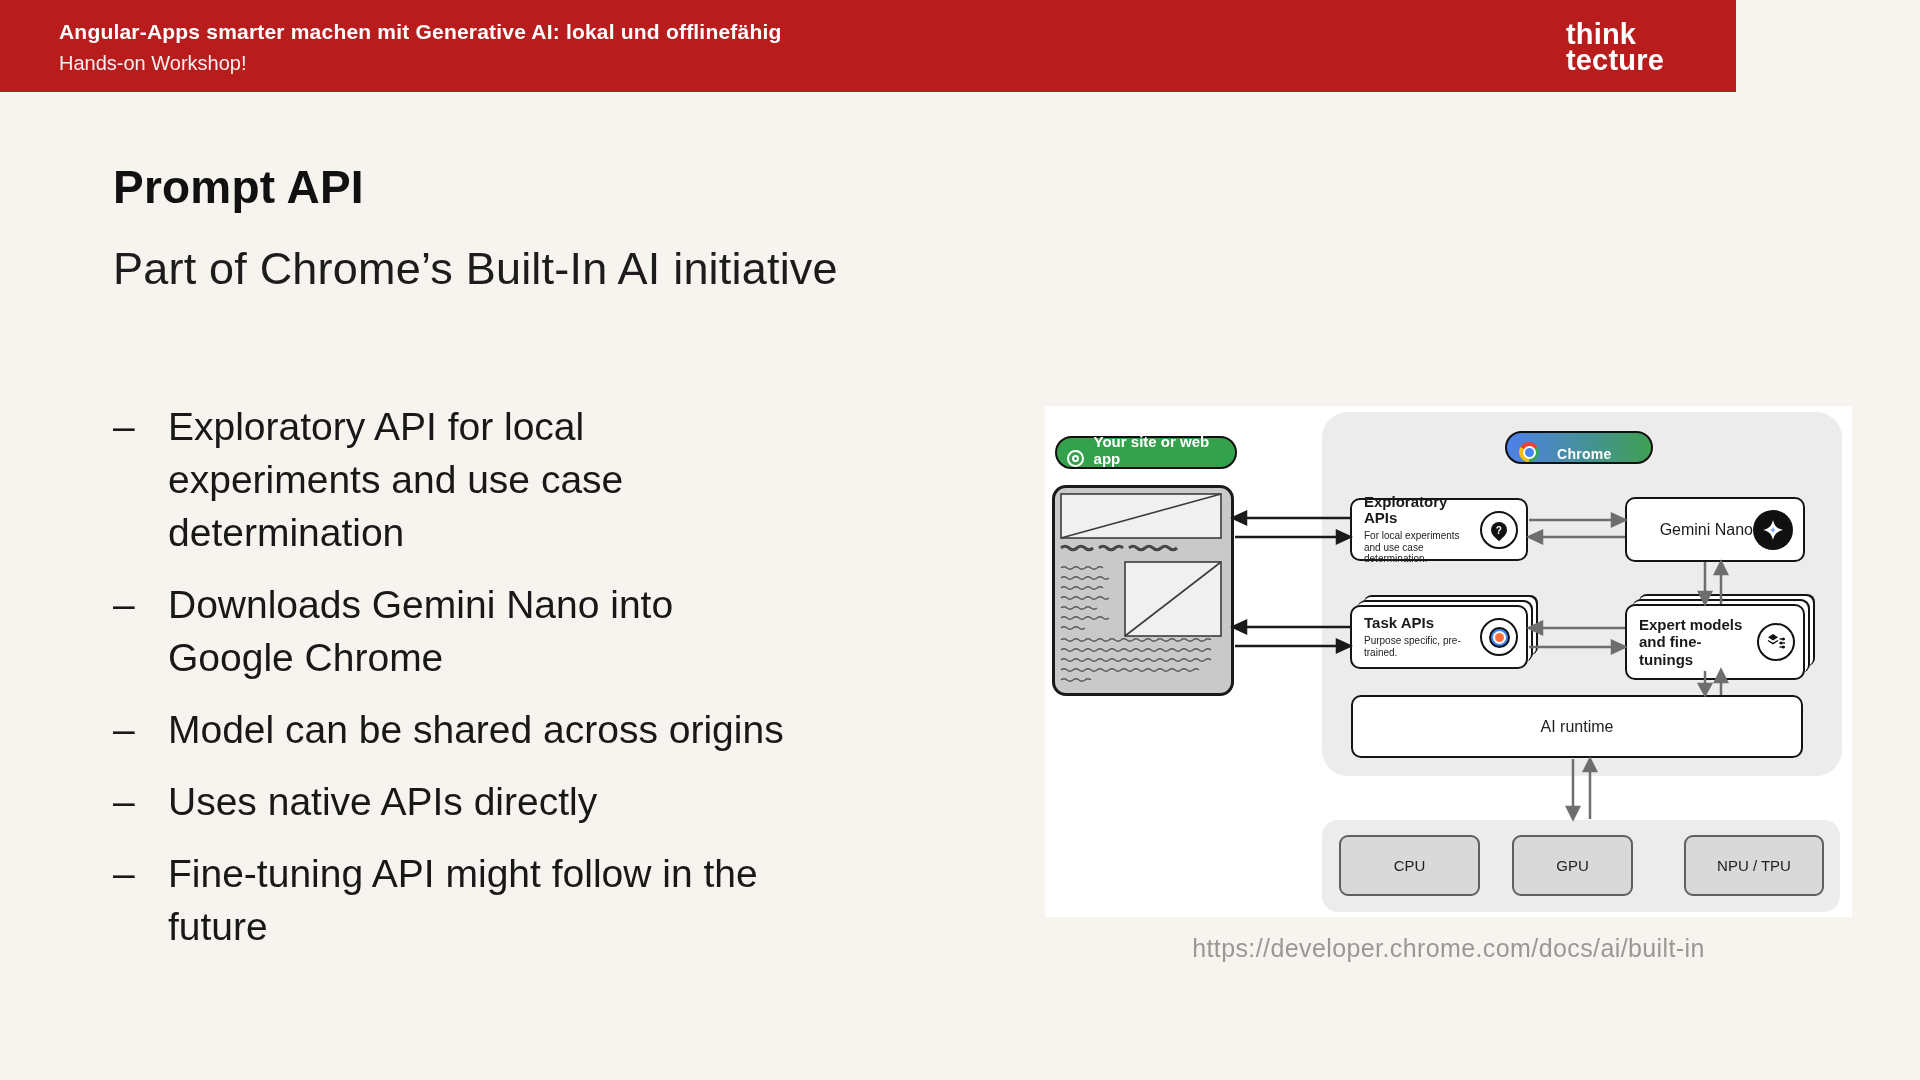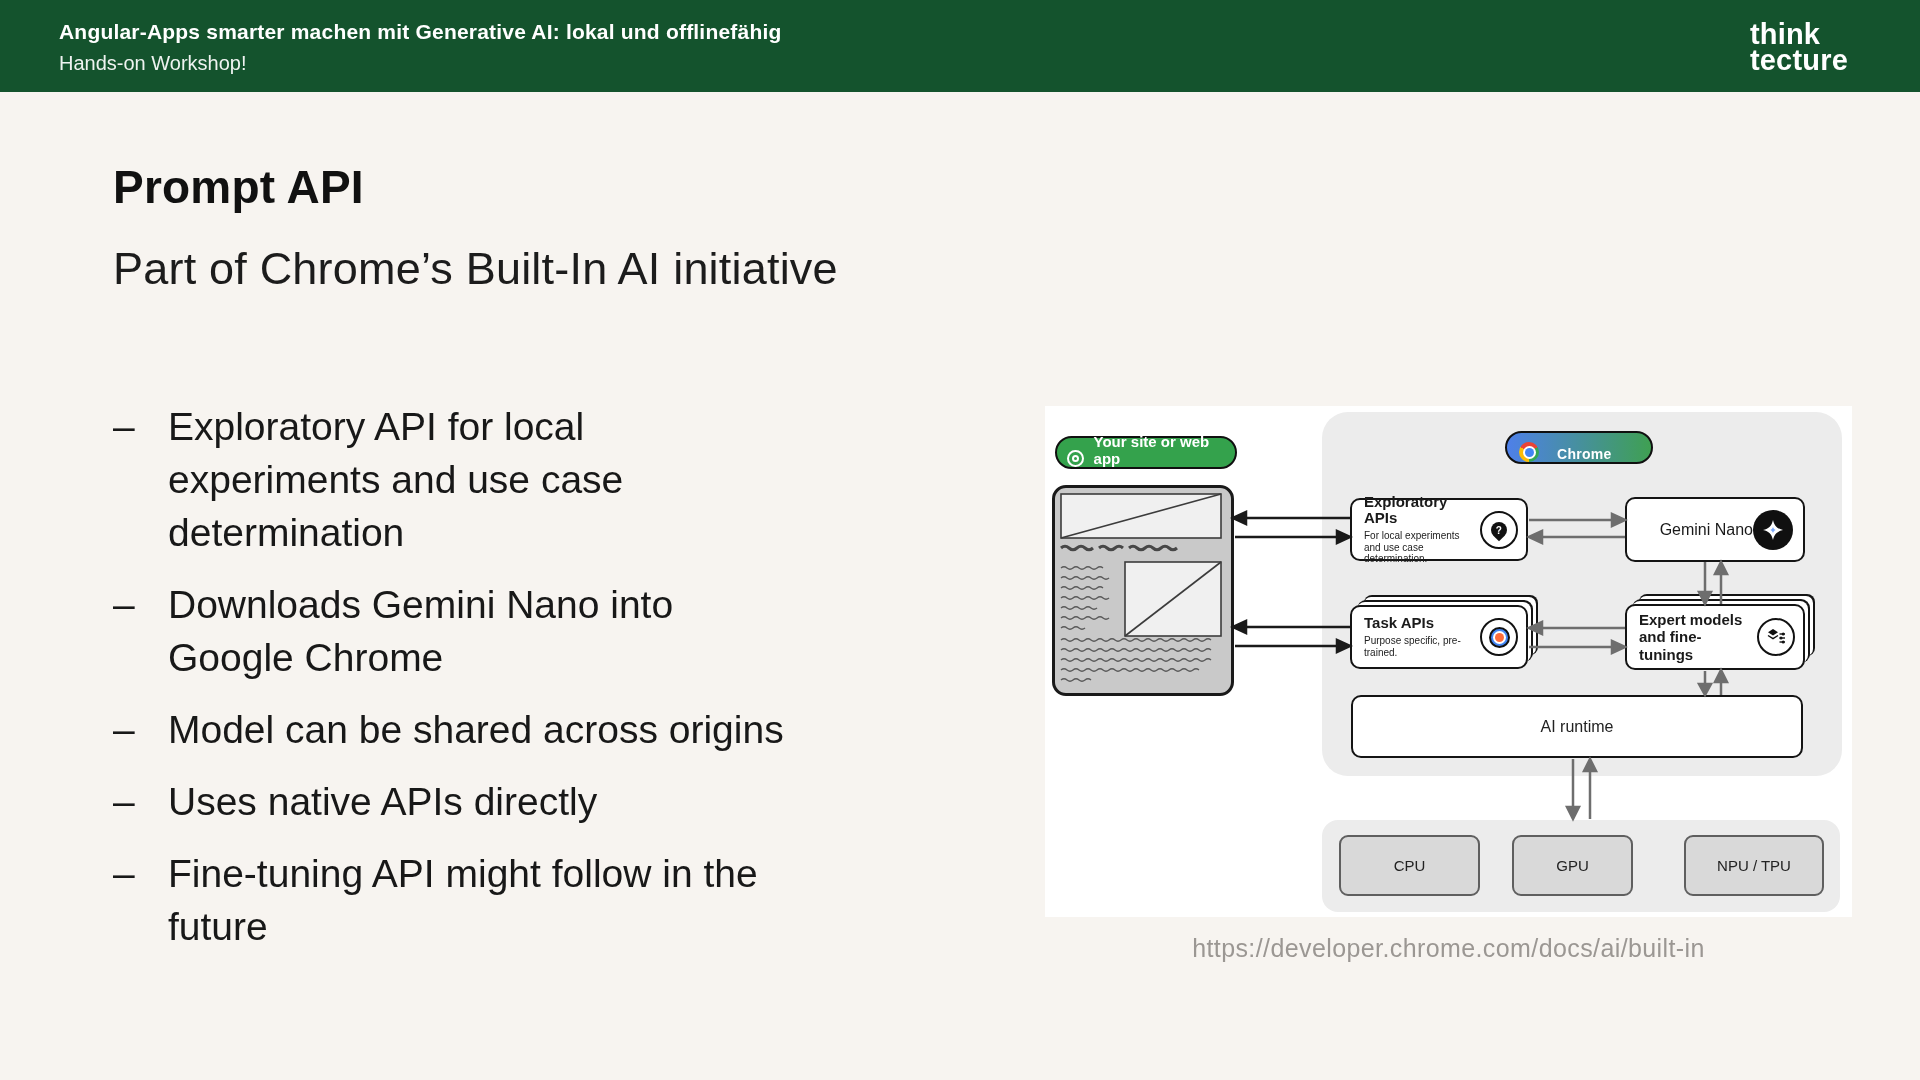--- a/index.html
+++ b/index.html
@@ -6,22 +6,22 @@
   html,body { width:1920px; height:1080px; }
   body {
     background:#f7f4f0;
     font-family:"Liberation Sans", sans-serif;
     position:relative;
     overflow:hidden;
     color:#181818;
   }
   
   .header {
-    position:absolute; left:0; top:0; width:1920px; height:92px;
-    background:#14532d;
+    position:absolute; left:0; top:0; width:1736px; height:92px;
+    background:#b91c1c;
   }
   .header-title {
     position:absolute; left:59px; top:20px;
     font-size:21px; font-weight:700; color:#ffffff; letter-spacing:.2px;
   }
   .header-sub {
     position:absolute; left:59px; top:52px;
     font-size:20px; font-weight:400; color:rgba(255,255,255,.93);
   }
   .logo {
@@ -89,21 +89,21 @@
     position:absolute; background:#fff; border:2.5px solid #141414; border-radius:10px;
     display:flex; align-items:center;
   }
   .stacked {
     box-shadow:5px -5px 0 -2px #ffffff, 6px -6px 0 -1px #141414,
                11px -11px 0 -3px #ffffff, 12px -12px 0 -2px #141414;
   }
   .box-exploratory { left:305px; top:92px;  width:178px; height:63px; padding:0 8px 0 12px; }
   .box-gemini      { left:580px; top:91px;  width:180px; height:65px; padding:0 10px 0 14px;text-align:right; }
   .box-task        { left:305px; top:199px; width:178px; height:64px; padding:0 8px 0 12px; }
-  .box-expert      { left:580px; top:198px; width:180px; height:66px; padding:0 8px 0 12px; }
+  .box-expert      { left:580px; top:198px; width:180px; height:76px; padding:0 8px 0 12px; }
   .box-runtime     { left:306px; top:289px; width:452px; height:63px; justify-content:center; }
   .dbox .txt { flex:1 1 auto; }
   .dbox .t1 { font-size:15px; font-weight:700; color:#1a1a1a; line-height:1.1; }
   .dbox .t1.med { font-weight:500; font-size:16px; }
   .dbox .t2 { font-size:10px; font-weight:500; color:#222; line-height:1.18; margin-top:3px; width:108px; }
   .t1.wrap { width:104px; font-weight:600; font-size:15px; line-height:1.15; }
   .runtime-label { font-size:16px; font-weight:500; color:#222; }
   .circle-icon {
     flex:0 0 auto; width:38px; height:38px; border:2.5px solid #111; border-radius:50%;
     background:#fff; display:flex; align-items:center; justify-content:center;

